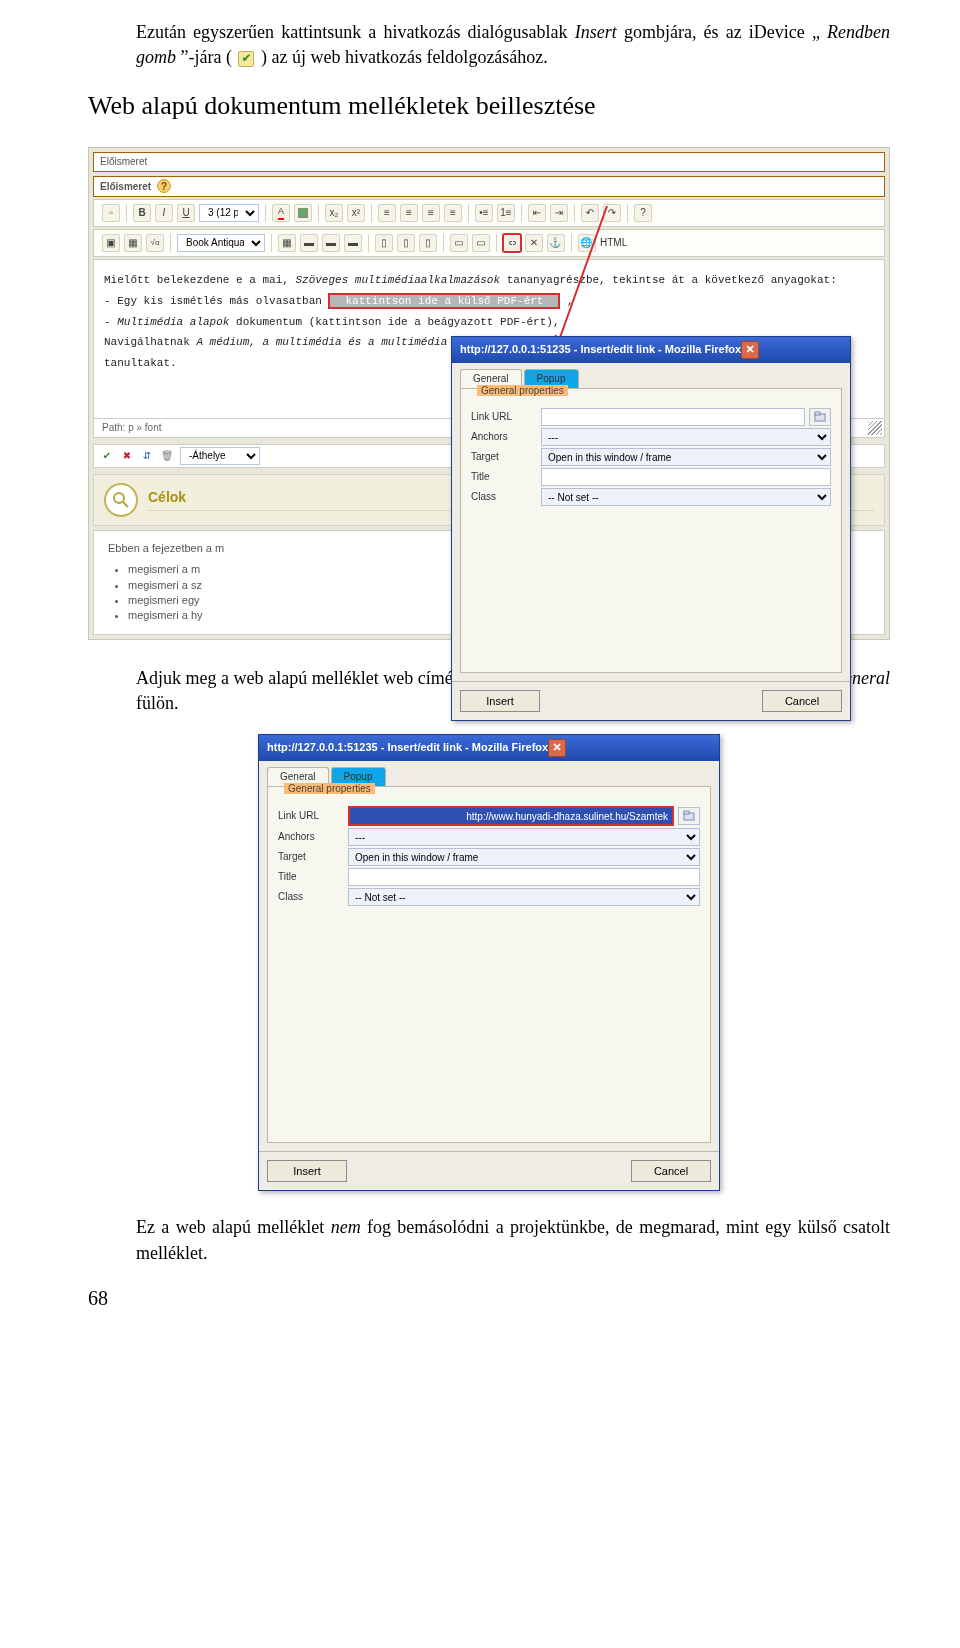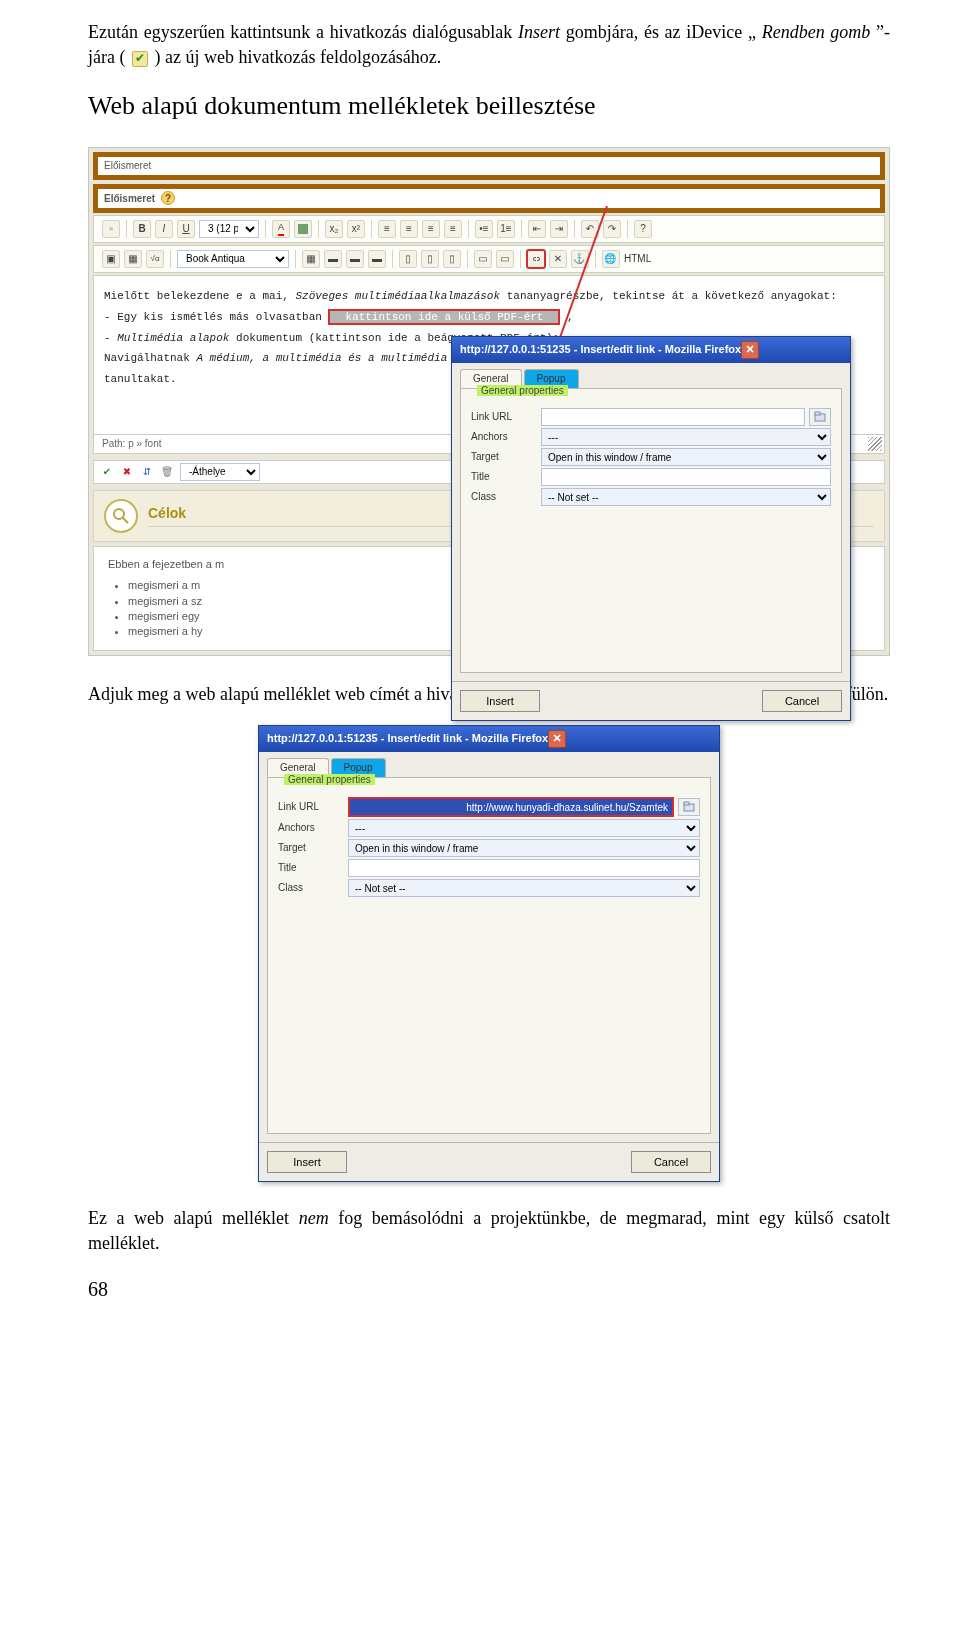--- a/index.html
+++ b/index.html
@@ -5,21 +5,21 @@
   * { box-sizing: border-box; margin: 0; padding: 0; }
   body {
     background: #fff;
     font-family: "Times New Roman", Times, serif;
     font-size: 18px;
     color: #000;
     width: 960px;
     padding: 20px 70px 20px 88px;
     line-height: 1.4;
   }
-  .para { text-align: justify; margin-bottom: 18px; }
+  .para { text-align: justify; margin-bottom: 18px; margin-left: 48px; }
   .heading {
     font-size: 26px;
     font-family: "Times New Roman", Times, serif;
     font-weight: normal;
     margin: 14px 0 22px;
   }
   .icon-inline {
     display: inline-block;
     width: 16px; height: 16px;
     vertical-align: middle;
@@ -43,21 +43,21 @@
     margin: 0 auto 26px;
     background: #e9e7db;
     border: 1px solid #c9c6b5;
     font-family: Verdana, Arial, sans-serif;
     font-size: 10px;
     color: #333;
     position: relative;
   }
   .sc1-field {
     background: #fff;
-    border: 5px solid #a16207;
+    border: 1px solid #a16207;
     padding: 2px 6px;
     margin: 4px 4px 2px;
     font-size: 10px;
     color: #555;
   }
   .sc1-field.bold { font-weight: bold; }
   .sc1-field .help {
     display: inline-block;
     width: 14px; height: 14px;
     background: #f6cf69;
@@ -206,21 +206,21 @@
     padding:2px 12px; background:#0ea5e9; font-size:10px; color:#333;
     border-radius: 3px 3px 0 0;
   }
   .dlg-tab.active { background:#f7f6ef; }
   .dlg-fieldset {
     margin: 0 8px 8px;
     border: 1px solid #bdb9a9;
     padding: 8px 10px 10px;
     background:#f7f6ef;
   }
-  .dlg-legend { font-size:10px; color:#444; padding:0 4px; background:#bef264; position:relative; top:-14px; left:6px; }
+  .dlg-legend { font-size:10px; color:#444; padding:0 4px; background:#fdba74; position:relative; top:-14px; left:6px; }
   .dlg-row {
     display:flex; align-items:center; margin-bottom:6px; margin-top:-4px;
   }
   .dlg-row label { width:70px; font-size:10px; color:#333; }
   .dlg-row input[type="text"] {
     flex:1; height:18px; border:1px solid #b5bfd6; font-size:10px; padding:8px 4px;
     background:#fff;
     text-align:right;
   }
   .dlg-row select {
@@ -328,21 +328,21 @@
     <span class="tb-btn">↷</span>
     <span class="tb-sep"></span>
     <span class="tb-btn">?</span>
   </div>
 
   <div class="sc1-toolbar">
     <span class="tb-btn">▣</span>
     <span class="tb-btn">▦</span>
     <span class="tb-btn" style="font-size:8px">√α</span>
     <span class="tb-sep"></span>
-    <select class="tb-sel" style="width:112px"><option>Book Antiqua</option></select>
+    <select class="tb-sel" style="width:88px"><option>Book Antiqua</option></select>
     <span class="tb-sep"></span>
     <span class="tb-btn">▦</span>
     <span class="tb-btn">▬</span>
     <span class="tb-btn">▬</span>
     <span class="tb-btn">▬</span>
     <span class="tb-sep"></span>
     <span class="tb-btn">▯</span>
     <span class="tb-btn">▯</span>
     <span class="tb-btn">▯</span>
     <span class="tb-sep"></span>

